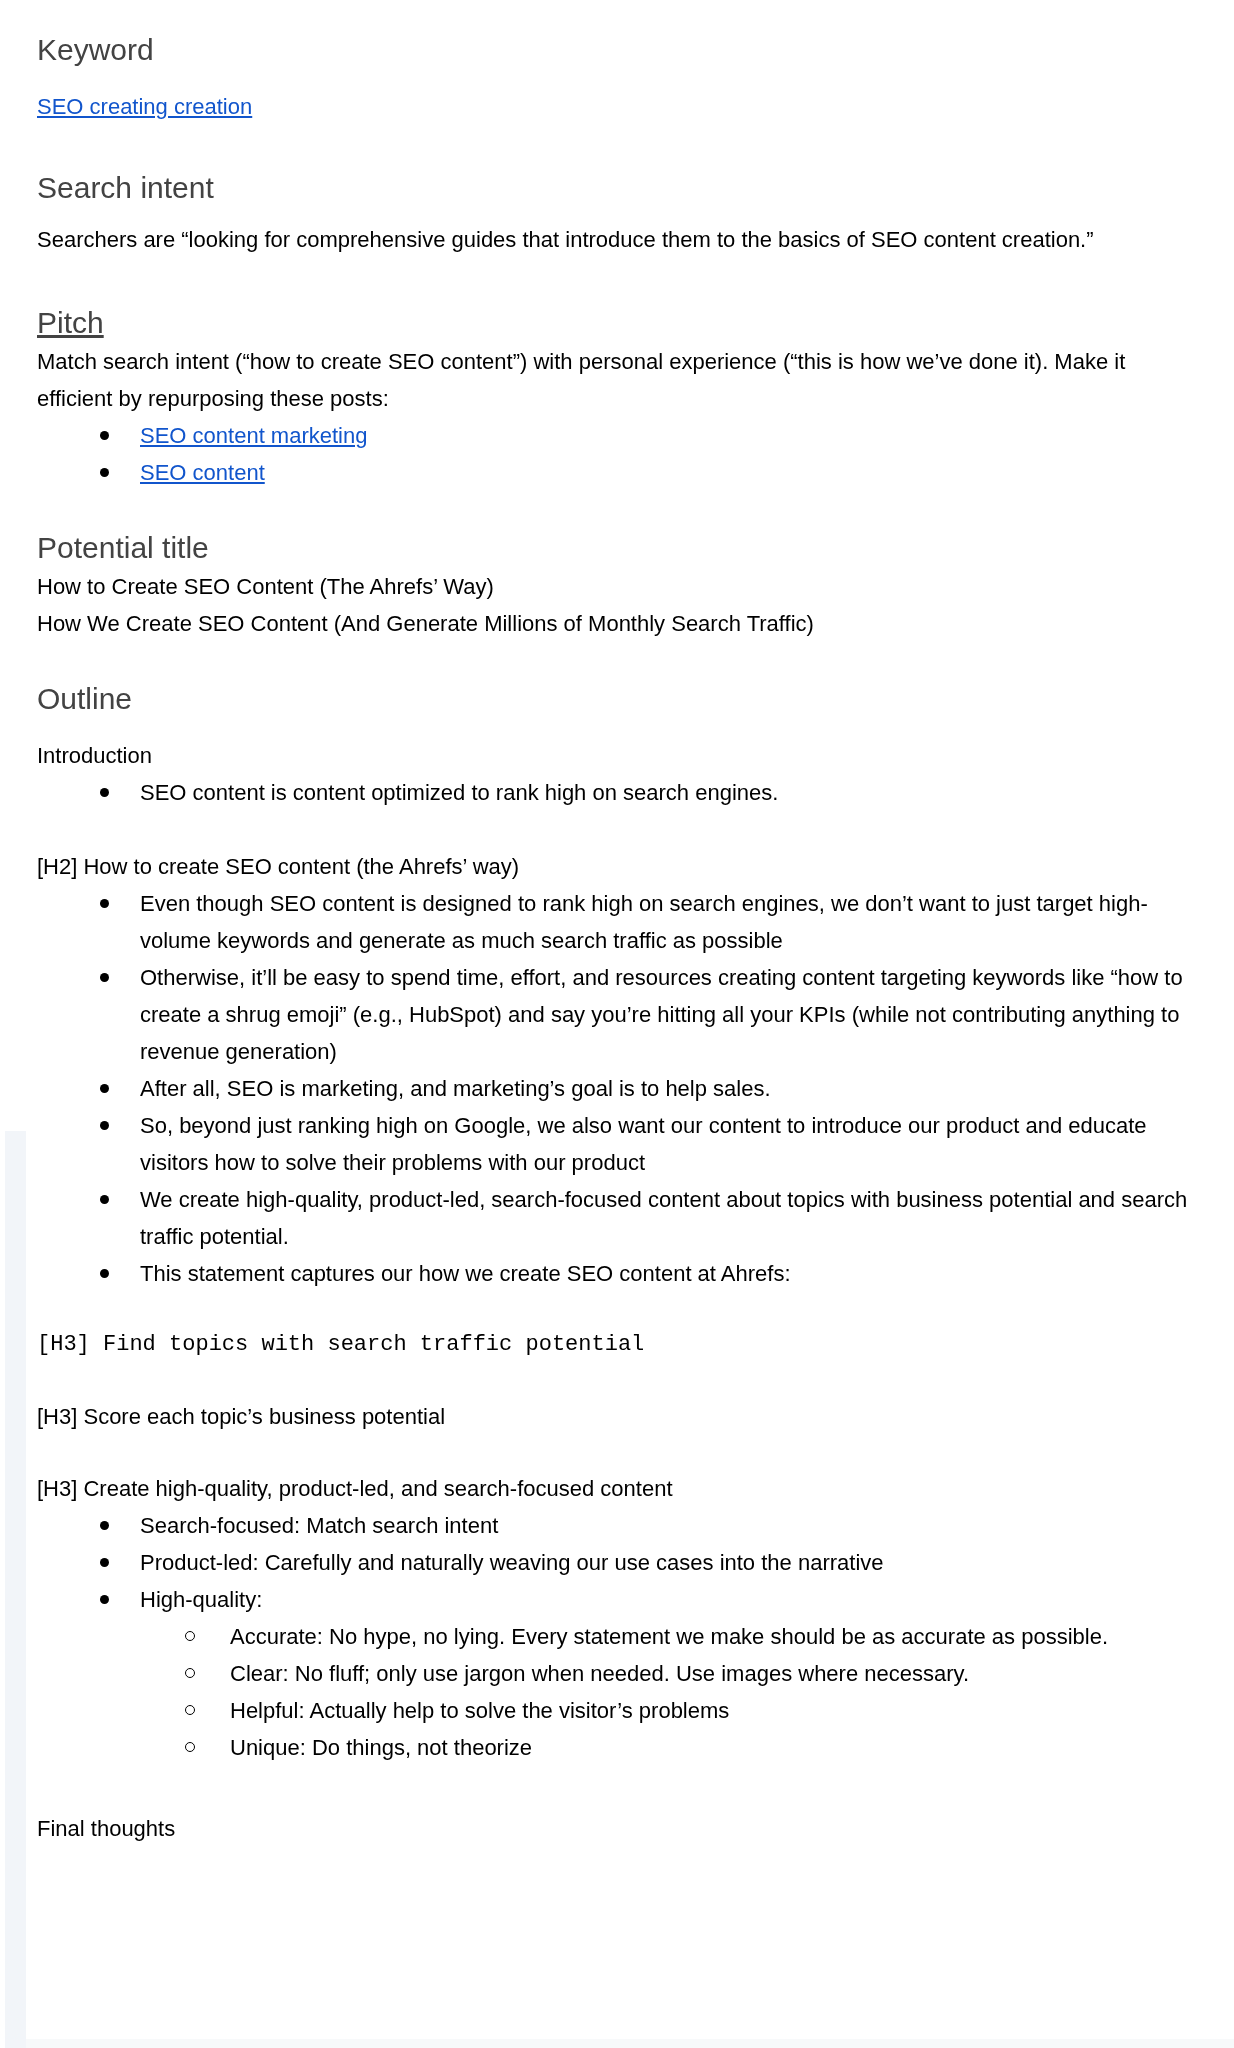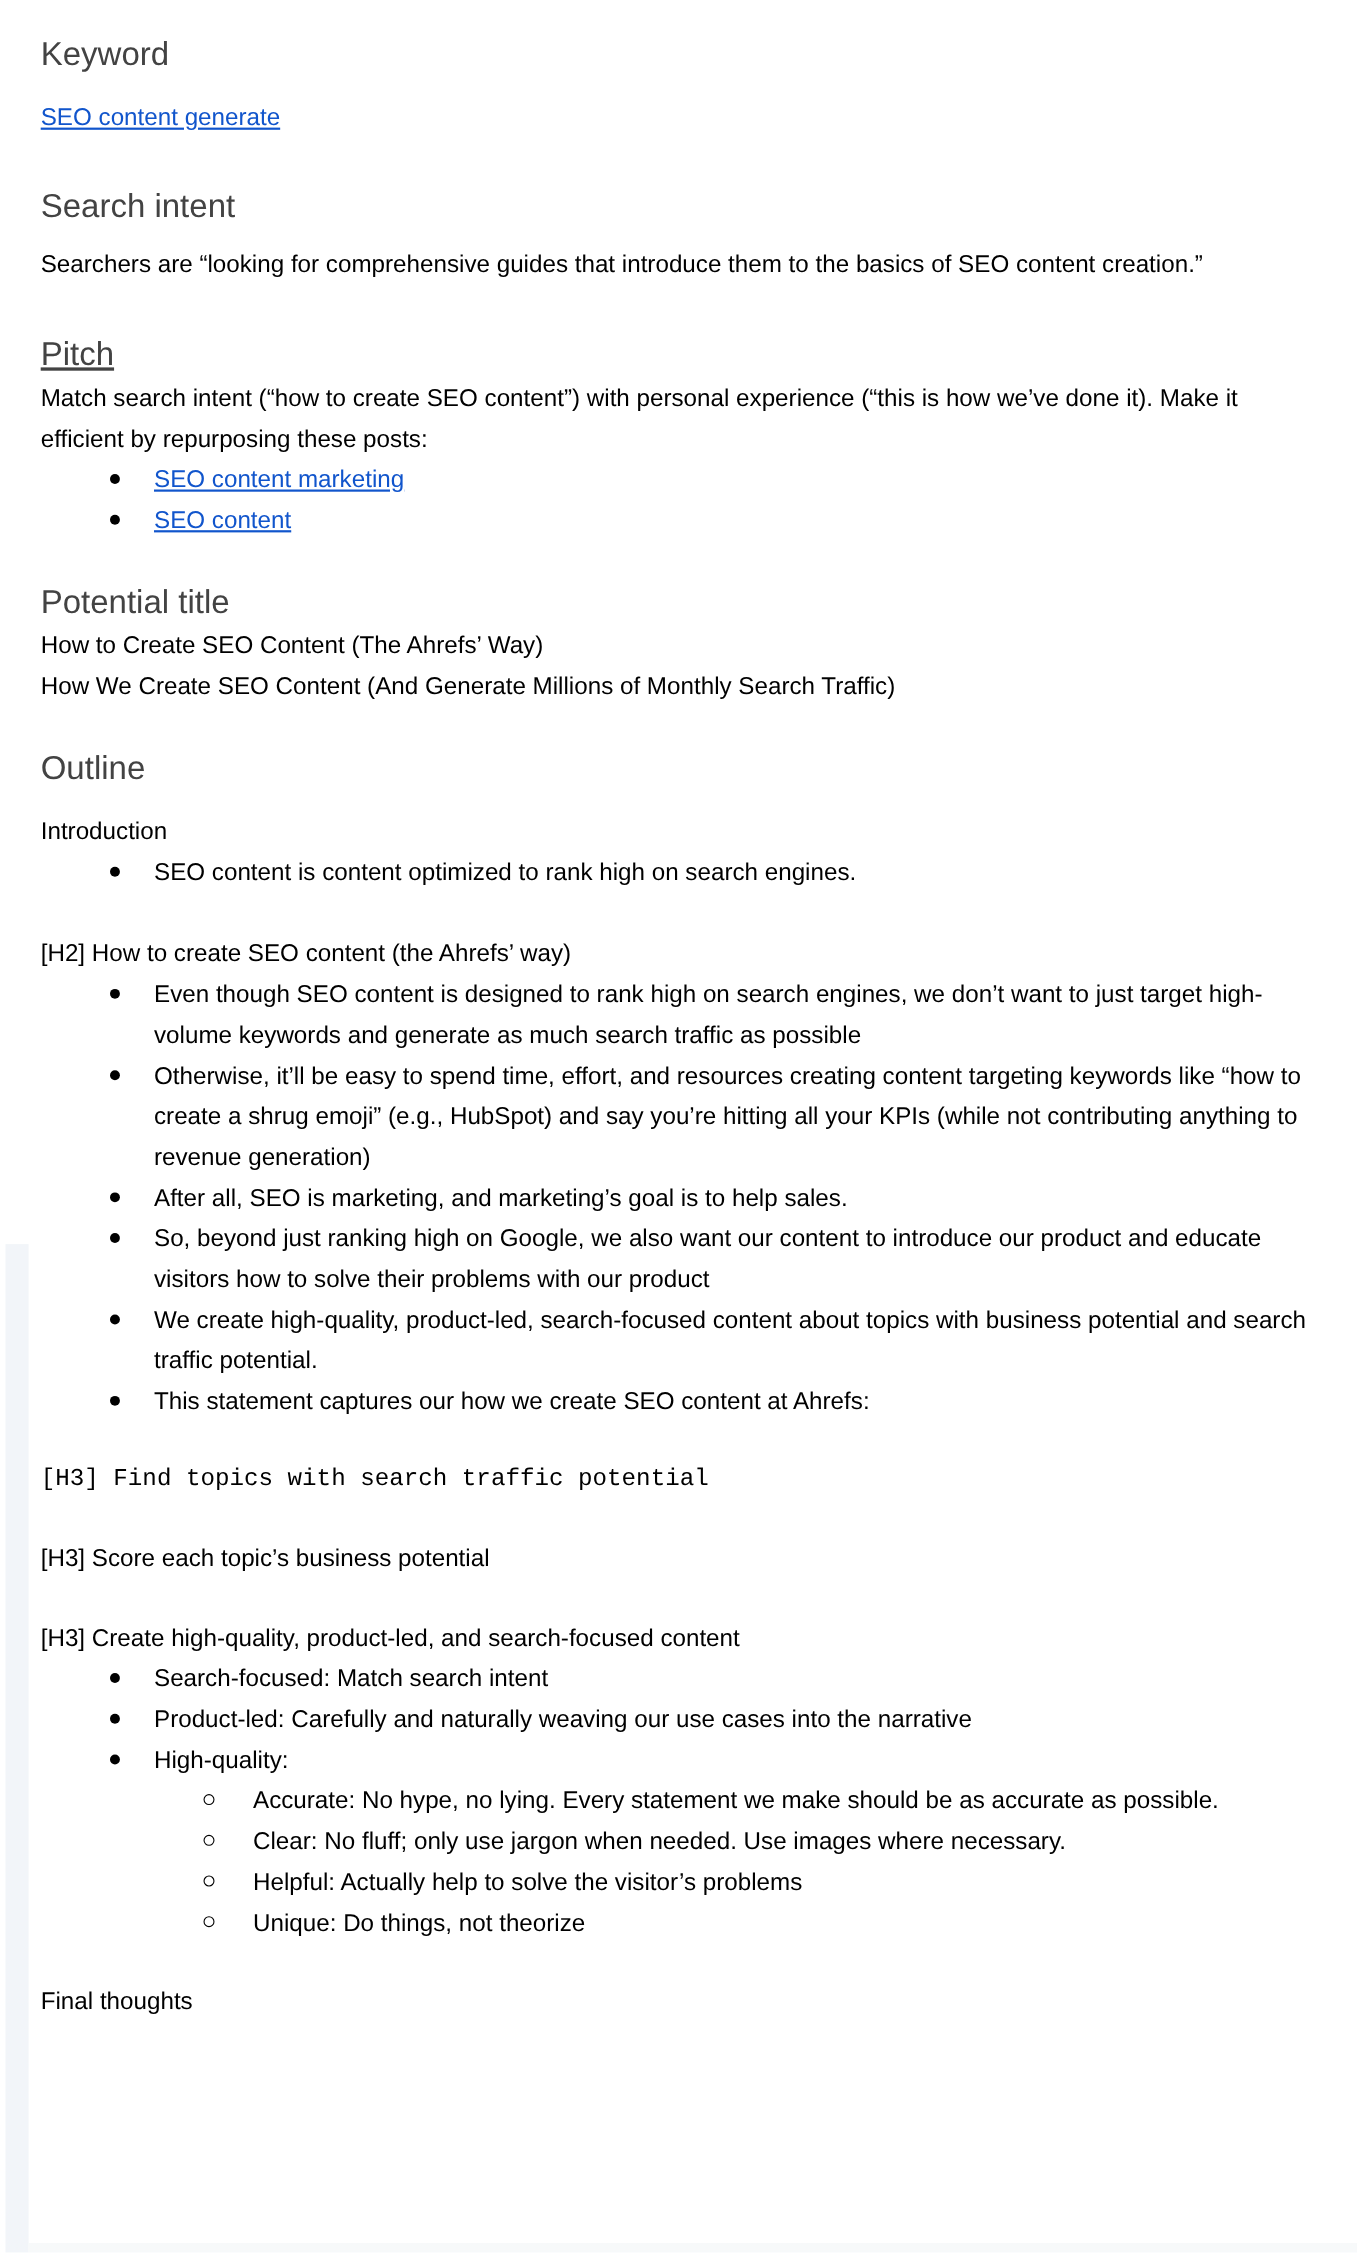--- a/index.html
+++ b/index.html
@@ -64,21 +64,21 @@
   .mt-para2    { margin-top: 0; }
   .mt-list     { margin-top: 37px; }
   .mt-h-pot    { margin-top: 37px; }
   .mt-titles   { margin-top: 19px; }
   .mt-h-out    { margin-top: 37px; }
   .mt-intro    { margin-top: 18px; }
   .mt-h2line   { margin-top: 37px; }
   .mt-h2list   { margin-top: 3px; }
   .mt-h3a      { margin-top: 34px; font-family: Liberation Mono, monospace; }
   .mt-h3b      { margin-top: 35px; }
-  .mt-final    { margin-top: 34px; }
+  .mt-final    { margin-top: 44px; }
   .line { margin: 0; }
   
   .edge-left {
     position: absolute;
     left: 5px; top: 1131px;
     width: 21px; height: 917px;
     background: #f2f5f9;
   }
   .edge-bottom {
     position: absolute;
@@ -87,21 +87,21 @@
     background: #f7f9fa;
   }
 </style>
 </head>
 <body>
 
 <div class="page">
 
   <h2 class="doc-h">Keyword</h2>
 
-  <p class="body mt-link"><a class="doc-link" href="#">SEO content generate</a></p>
+  <p class="body mt-link"><a class="doc-link" href="#">SEO creating creation</a></p>
 
   <h2 class="doc-h mt-h-search">Search intent</h2>
 
   <p class="body mt-para">Searchers are “looking for comprehensive guides that introduce them to the basics of SEO content creation.”</p>
 
   <h2 class="doc-h mt-h-pitch">Pitch</h2>
 
   <p class="body mt-para2">Match search intent (“how to create SEO content”) with personal experience (“this is how we’ve done it). Make it efficient by repurposing these posts:</p>
 
   <ul class="doc-list l1 mt-list">

